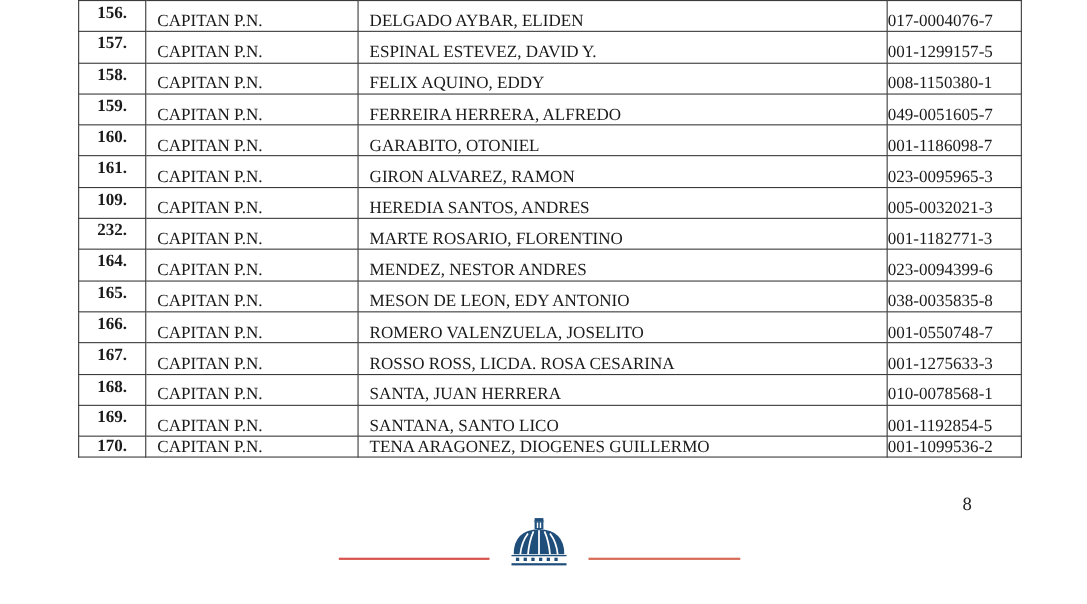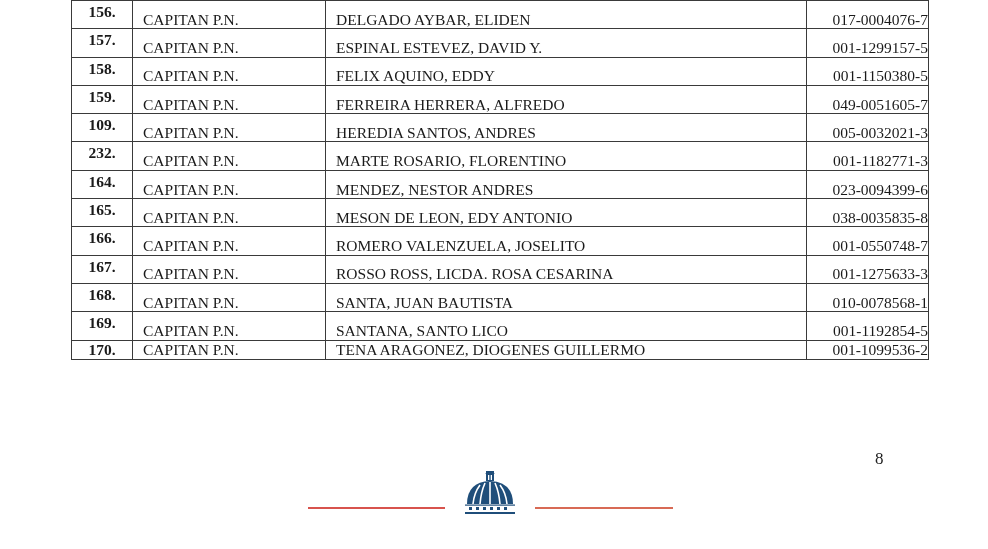--- a/index.html
+++ b/index.html
@@ -53,21 +53,21 @@
       padding-bottom: 1px !important;
     }
     td.name {
       width: 470px;
       padding-left: 10px !important;
       vertical-align: bottom;
       padding-bottom: 1px !important;
     }
     td.id {
       width: 121px;
-      text-align: right;
+      text-align: left;
       vertical-align: bottom;
       padding-bottom: 1px !important;
     }
     .page-number {
       position: absolute;
       left: 875px;
       top: 449px;
       font-size: 17px;
       color: #222;
     }
@@ -103,29 +103,41 @@
       <tr>
         <td class="num">157.</td>
         <td class="rank">CAPITAN P.N.</td>
         <td class="name">ESPINAL ESTEVEZ, DAVID Y.</td>
         <td class="id">001-1299157-5</td>
       </tr>
       <tr>
         <td class="num">158.</td>
         <td class="rank">CAPITAN P.N.</td>
         <td class="name">FELIX AQUINO, EDDY</td>
-        <td class="id">001-1150380-5</td>
+        <td class="id">008-1150380-1</td>
       </tr>
       <tr>
         <td class="num">159.</td>
         <td class="rank">CAPITAN P.N.</td>
         <td class="name">FERREIRA HERRERA, ALFREDO</td>
         <td class="id">049-0051605-7</td>
       </tr>
       <tr>
+        <td class="num">160.</td>
+        <td class="rank">CAPITAN P.N.</td>
+        <td class="name">GARABITO, OTONIEL</td>
+        <td class="id">001-1186098-7</td>
+      </tr>
+      <tr>
+        <td class="num">161.</td>
+        <td class="rank">CAPITAN P.N.</td>
+        <td class="name">GIRON ALVAREZ, RAMON</td>
+        <td class="id">023-0095965-3</td>
+      </tr>
+      <tr>
         <td class="num">109.</td>
         <td class="rank">CAPITAN P.N.</td>
         <td class="name">HEREDIA SANTOS, ANDRES</td>
         <td class="id">005-0032021-3</td>
       </tr>
       <tr>
         <td class="num">232.</td>
         <td class="rank">CAPITAN P.N.</td>
         <td class="name">MARTE ROSARIO, FLORENTINO</td>
         <td class="id">001-1182771-3</td>
@@ -150,21 +162,21 @@
       </tr>
       <tr>
         <td class="num">167.</td>
         <td class="rank">CAPITAN P.N.</td>
         <td class="name">ROSSO ROSS, LICDA. ROSA CESARINA</td>
         <td class="id">001-1275633-3</td>
       </tr>
       <tr>
         <td class="num">168.</td>
         <td class="rank">CAPITAN P.N.</td>
-        <td class="name">SANTA, JUAN BAUTISTA</td>
+        <td class="name">SANTA, JUAN HERRERA</td>
         <td class="id">010-0078568-1</td>
       </tr>
       <tr>
         <td class="num">169.</td>
         <td class="rank">CAPITAN P.N.</td>
         <td class="name">SANTANA, SANTO LICO</td>
         <td class="id">001-1192854-5</td>
       </tr>
       <tr>
         <td class="num" style="height:17px;padding-top:1px !important;">170.</td>

